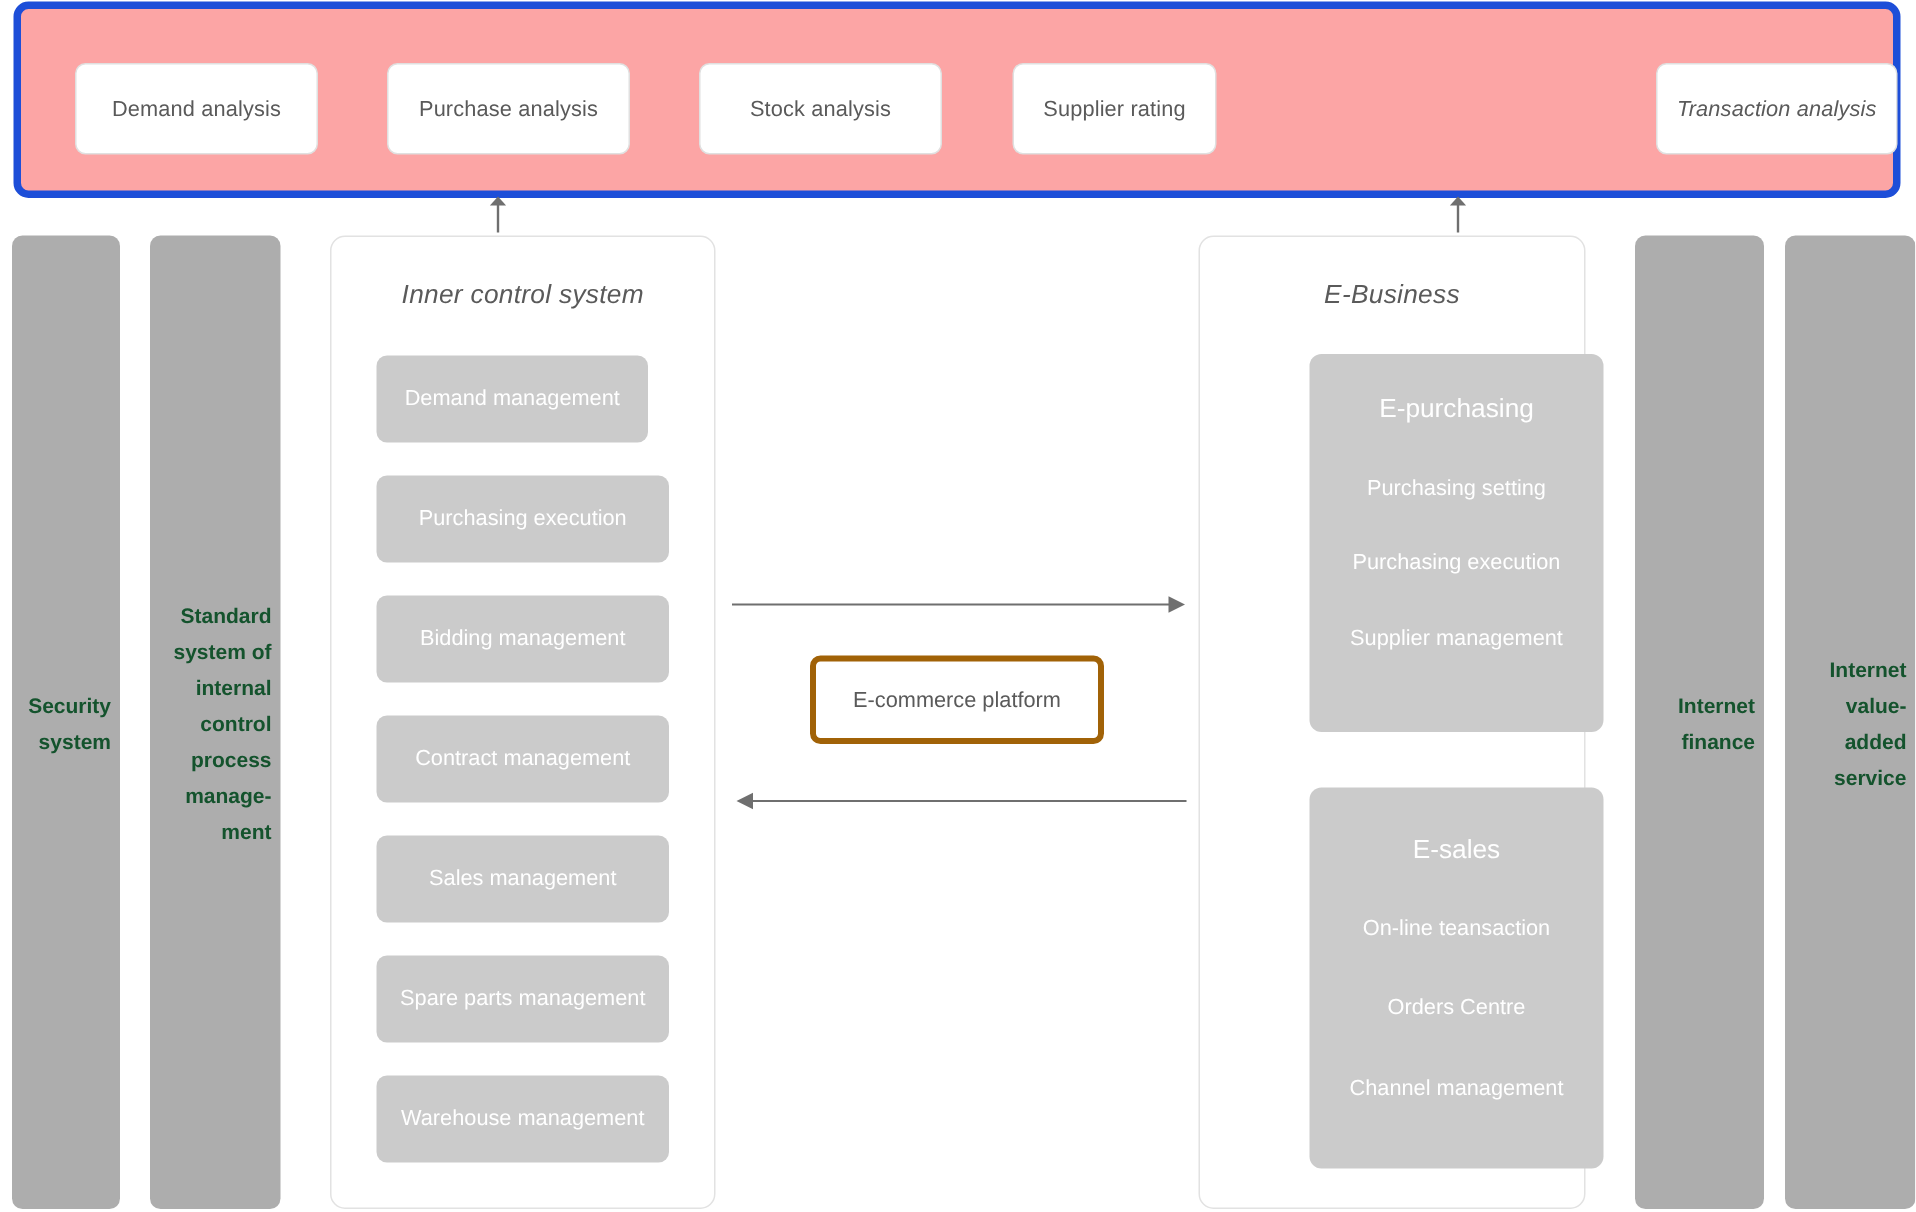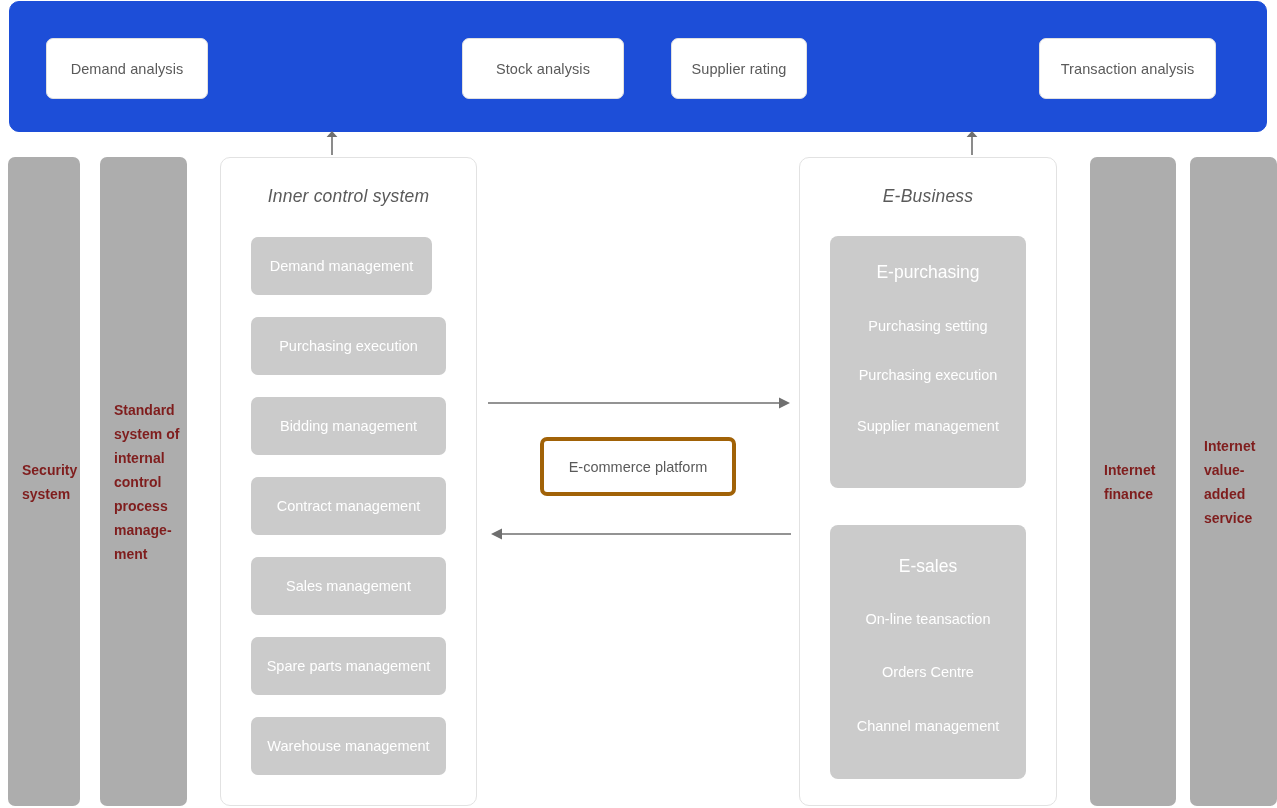--- a/index.html
+++ b/index.html
@@ -19,23 +19,23 @@
     background: #ffffff;
   }
 
   
   .top-bar {
     position: absolute;
     left: 9px;
     top: 1px;
     width: 1258px;
     height: 131px;
-    border: 1px solid #1d4ed8;
+    border: 5px solid #1d4ed8;
     border-radius: 10px;
-    background: #1d4ed8;
+    background: #fca5a5;
     box-sizing: border-box;
   }
   .analysis-box {
     position: absolute;
     top: 36px;
     height: 61px;
     border: 1px solid #e0e0e0;
     border-radius: 7px;
     background: #ffffff;
     box-sizing: border-box;
@@ -52,27 +52,27 @@
   .side-col {
     position: absolute;
     background: #adadad;
     border-radius: 7px;
     display: flex;
     align-items: center;
     justify-content: flex-start;
     box-sizing: border-box;
   }
   .side-col .side-label {
-    color: #7f1d1d;
+    color: #14532d;
     font-size: 14px;
     font-weight: bold;
     line-height: 24px;
-    padding-left: 14px;
+    padding-left: 2px;
     padding-right: 6px;
-    text-align: left;
+    text-align: right;
   }
 
   
   .panel {
     position: absolute;
     background: #ffffff;
     border: 1px solid #e2e2e2;
     border-radius: 10px;
     box-sizing: border-box;
   }
@@ -101,20 +101,21 @@
     box-sizing: border-box;
     white-space: nowrap;
   }
 
   
   .group {
     position: absolute;
     background: #cbcbcb;
     border-radius: 8px;
     box-sizing: border-box;
+    margin-left: 43px;
   }
   .group-title {
     position: absolute;
     left: 0;
     right: 0;
     text-align: center;
     color: #ffffff;
     font-size: 17.5px;
   }
   .group-item {
@@ -150,27 +151,30 @@
 </style>
 </head>
 <body>
 
 <div id="canvas">
 
   <div class="top-bar">
     <div class="analysis-box" style="left:36px;width:162px;">
       <span>Demand analysis</span>
     </div>
+    <div class="analysis-box" style="left:244px;width:162px;">
+      <span>Purchase analysis</span>
+    </div>
     <div class="analysis-box" style="left:452px;width:162px;">
       <span>Stock analysis</span>
     </div>
     <div class="analysis-box" style="left:661px;width:136px;">
       <span>Supplier rating</span>
     </div>
-    <div class="analysis-box" style="left:1029px;width:177px;">
+    <div class="analysis-box" style="left:1090px;width:161px;font-style:italic;">
       <span>Transaction analysis</span>
     </div>
   </div>
 
   <div class="side-col" style="left:8px;top:157px;width:72px;height:649px;">
     <div class="side-label">Security system</div>
   </div>
 
   <div class="side-col" style="left:100px;top:157px;width:87px;height:649px;">
     <div class="side-label">Standard system of internal control process manage-ment</div>

